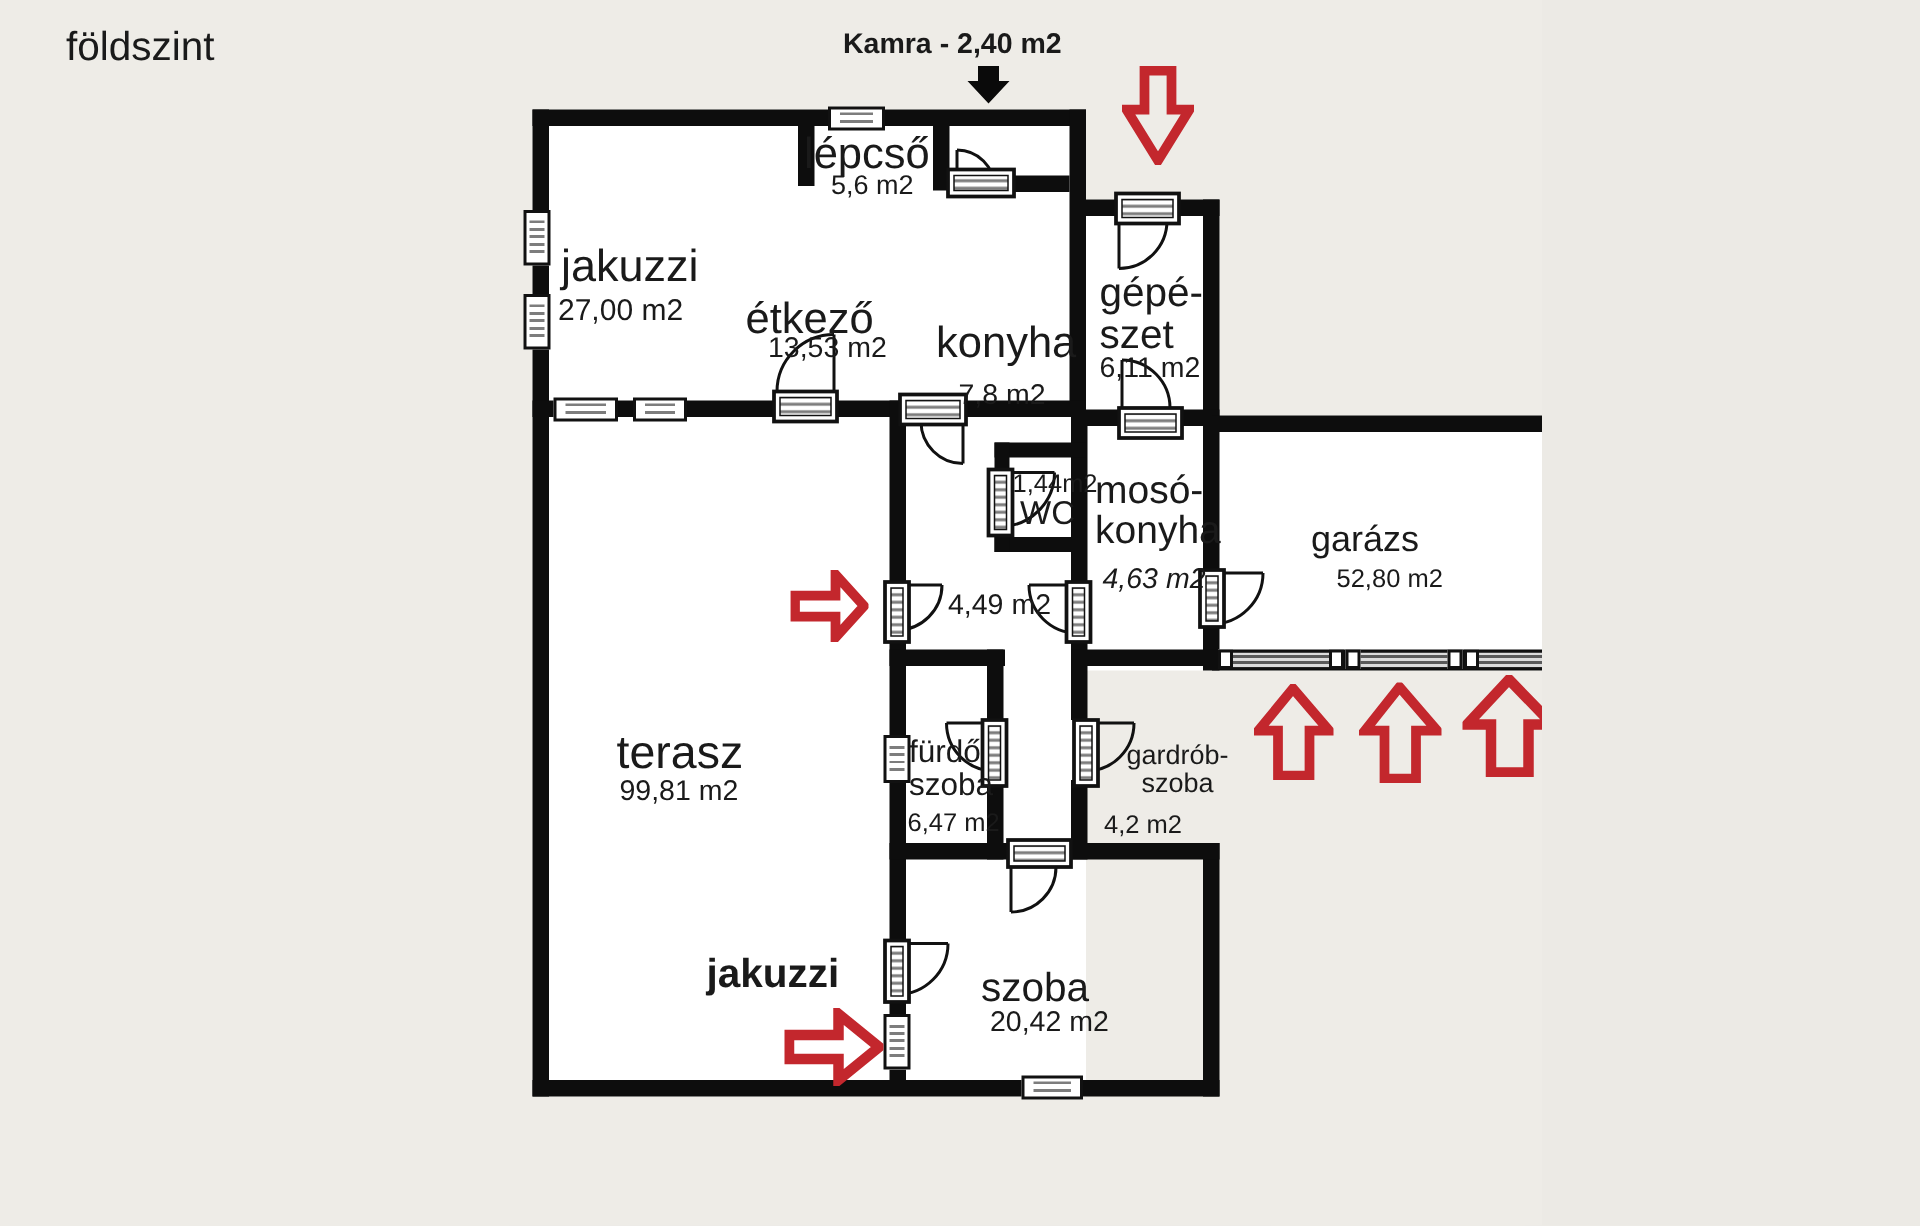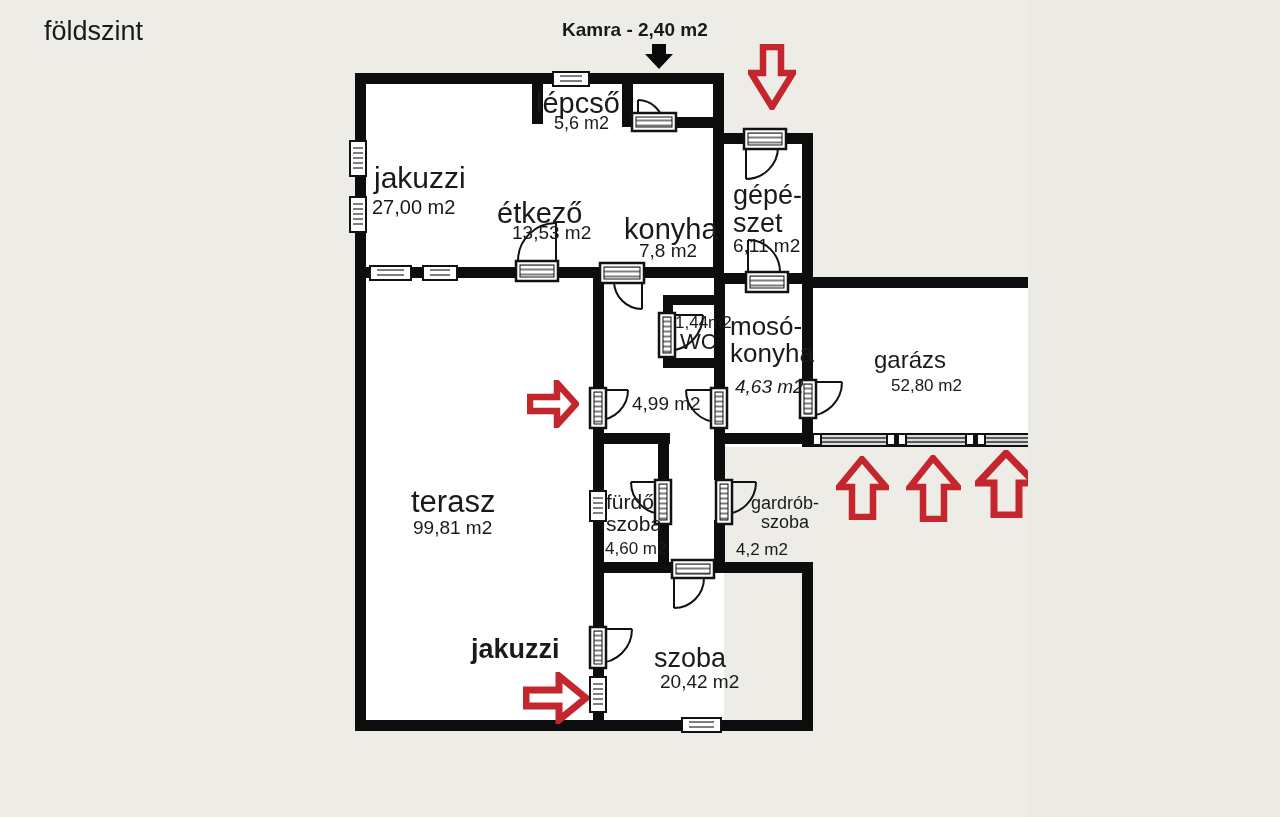--- a/index.html
+++ b/index.html
@@ -223,41 +223,41 @@
   <div class="lbl" style="left:536px;top:88px;font-size:29px;">lépcső</div>
   <div class="lbl" style="left:554px;top:114px;font-size:18px;">5,6 m2</div>
 
   <div class="lbl" style="left:374px;top:162px;font-size:30px;">jakuzzi</div>
   <div class="lbl" style="left:372px;top:197px;font-size:20px;">27,00 m2</div>
 
   <div class="lbl" style="left:497px;top:198px;font-size:29px;">étkező</div>
   <div class="lbl" style="left:512px;top:223px;font-size:19px;">13,53 m2</div>
 
   <div class="lbl" style="left:624px;top:214px;font-size:29px;">konyha</div>
-  <div class="lbl" style="left:639px;top:241px;font-size:19px;">7,8 m2</div>
+  <div class="lbl" style="left:639px;top:254px;font-size:19px;">7,8 m2</div>
 
   <div class="lbl" style="left:733px;top:181px;font-size:27px;"><span>gépé-</span><br><span>szet</span></div>
   <div class="lbl" style="left:733px;top:236px;font-size:19px;">6,11 m2</div>
 
   <div class="lbl" style="left:675px;top:314px;font-size:17px;">1,44m2</div>
   <div class="lbl" style="left:680px;top:331px;font-size:22px;">WC</div>
 
   <div class="lbl" style="left:730px;top:313px;font-size:26px;"><span>mosó-</span><br><span>konyha</span></div>
   <div class="lbl" style="left:735px;top:377px;font-size:19px;font-style:italic;">4,63 m2</div>
 
   <div class="lbl" style="left:874px;top:348px;font-size:24px;">garázs</div>
   <div class="lbl" style="left:891px;top:377px;font-size:17px;">52,80 m2</div>
 
-  <div class="lbl" style="left:632px;top:394px;font-size:19px;">4,99 m2</div>
+  <div class="lbl" style="left:632px;top:394px;font-size:19px;">4,49 m2</div>
 
   <div class="lbl" style="left:411px;top:486px;font-size:31px;">terasz</div>
   <div class="lbl" style="left:413px;top:518px;font-size:19px;">99,81 m2</div>
 
   <div class="lbl" style="left:606px;top:491px;font-size:21px;"><span>fürdő</span><br><span>szoba</span></div>
-  <div class="lbl" style="left:605px;top:540px;font-size:17px;">4,60 m2</div>
+  <div class="lbl" style="left:605px;top:540px;font-size:17px;">6,47 m2</div>
 
   <div class="lbl" style="left:751px;top:494px;font-size:18px;text-align:center;"><span>gardrób-</span><br><span>szoba</span></div>
   <div class="lbl" style="left:736px;top:541px;font-size:17px;">4,2 m2</div>
 
   <div class="lbl" style="left:471px;top:635px;font-size:27px;font-weight:bold;">jakuzzi</div>
 
   <div class="lbl" style="left:654px;top:644px;font-size:27px;">szoba</div>
   <div class="lbl" style="left:660px;top:672px;font-size:19px;">20,42 m2</div>
 
 </div>

